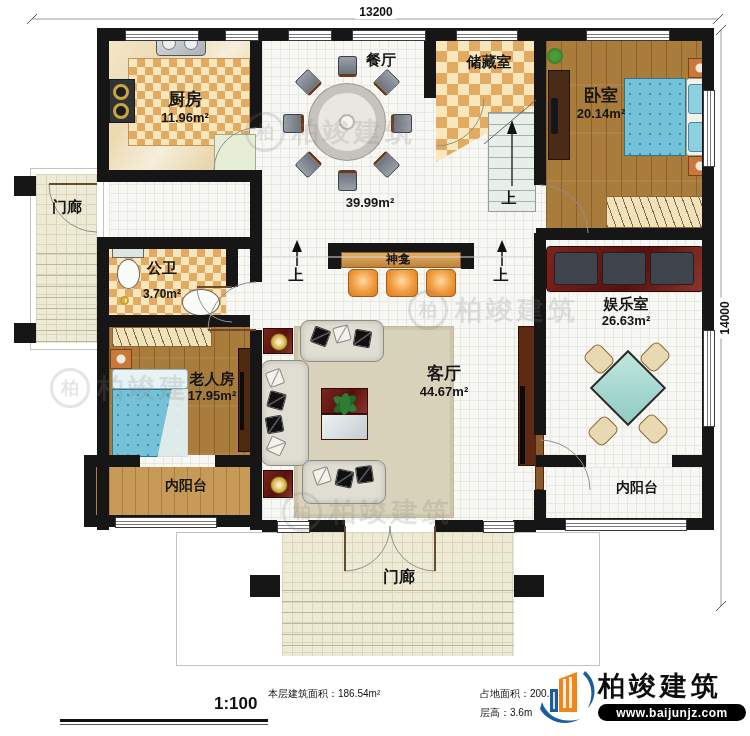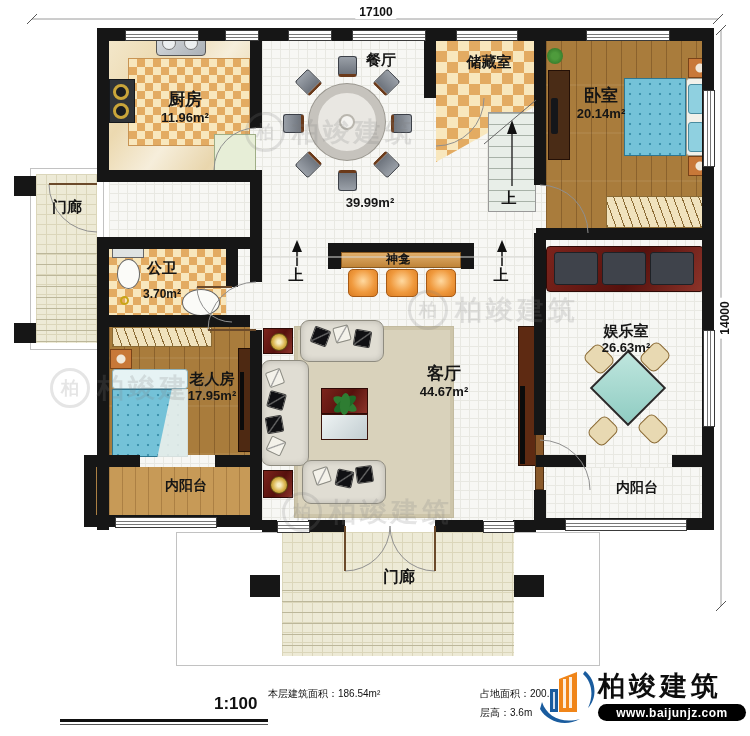--- a/index.html
+++ b/index.html
@@ -257,21 +257,21 @@
   </div>
   <div class="wm" style="left:408px;top:290px;">
     <span class="ring">柏</span>
     <span class="wtxt">柏竣建筑</span>
   </div>
   <div class="wm" style="left:282px;top:492px;">
     <span class="ring">柏</span>
     <span class="wtxt">柏竣建筑</span>
   </div>
 
-  <div class="dim" style="left:376px;top:12px;">17100</div>
+  <div class="dim" style="left:376px;top:12px;">13200</div>
   <div class="dim" style="left:725px;top:318px;transform:translate(-50%,-50%) rotate(-90deg);">14000</div>
 
   <div class="lbl" style="left:185px;top:108px;">
     <span class="s17">厨房</span>
     <span class="s13">11.96m²</span>
   </div>
   <div class="lbl" style="left:381px;top:60px;">
     <span class="s15">餐厅</span>
   </div>
   <div class="lbl" style="left:489px;top:62px;">
@@ -295,21 +295,21 @@
     <span class="s12">3.70m²</span>
   </div>
   <div class="lbl" style="left:212px;top:387px;">
     <span class="s15">老人房</span>
     <span class="s13">17.95m²</span>
   </div>
   <div class="lbl" style="left:444px;top:382px;">
     <span class="s17">客厅</span>
     <span class="s13">44.67m²</span>
   </div>
-  <div class="lbl" style="left:626px;top:339px;">
+  <div class="lbl" style="left:626px;top:312px;">
     <span class="s15">娱乐室</span>
     <span class="s13">26.63m²</span>
   </div>
   <div class="lbl" style="left:186px;top:485px;">
     <span class="s14">内阳台</span>
   </div>
   <div class="lbl" style="left:637px;top:487px;">
     <span class="s14">内阳台</span>
   </div>
   <div class="lbl" style="left:399px;top:577px;">

